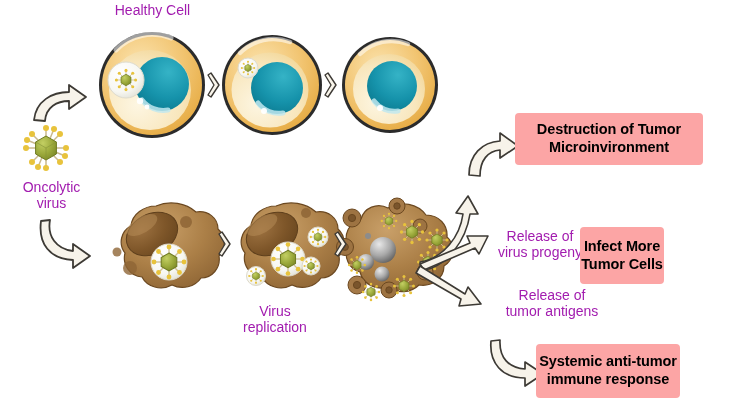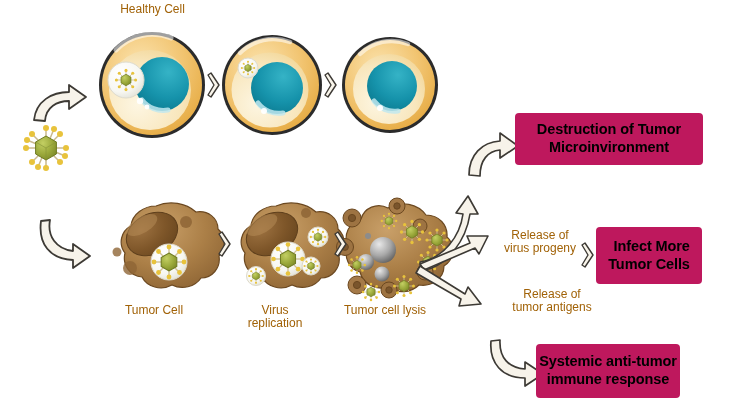--- a/index.html
+++ b/index.html
@@ -4,26 +4,26 @@
 <style>
   html,body{margin:0;padding:0;background:#ffffff;}
   body{
     width:729px;height:405px;position:relative;overflow:hidden;
     font-family:"Liberation Sans", sans-serif;
     color:#231f20;
   }
   .stage{position:absolute;left:0;top:0;width:729px;height:405px;}
 
   
-  .lbl{position:absolute;font-size:12px;line-height:1.12;color:#a16207;text-align:center;white-space:pre;}
+  .lbl{position:absolute;font-size:14px;line-height:1.12;color:#a21caf;text-align:center;white-space:pre;}
   .lbl.w{white-space:pre-line;}
 
   
   .box{
-    position:absolute;background:#be185d;border-radius:4px;
+    position:absolute;background:#fca5a5;border-radius:4px;
     display:flex;align-items:center;justify-content:center;
     font-weight:bold;font-size:14.5px;line-height:1.22;text-align:center;
     color:#000000;white-space:pre-line;letter-spacing:-0.1px;
   }
 
   
   .ov{position:absolute;left:0;top:0;width:729px;height:405px;pointer-events:none;}
 </style>
 </head>
 <body>
@@ -310,37 +310,37 @@
 
     <g>
       <path d="M500 340 C 499 358, 509 368, 525 369 L 525 362 L 543 374 L 525 386 L 525 378
                C 502 378, 489 363, 491 341 Z" fill="#f7f3ea" stroke="#3d3a35" stroke-width="1.7" stroke-linejoin="round"></path>
     </g>
   </svg>
 
   <div class="lbl" style="left:90px;top:3px;width:125px;">Healthy Cell</div>
 
 
-
-  <div class="lbl" style="left:93px;top:304px;width:122px;">Tumor Cell</div>
+  <div class="lbl w" style="left:0px;top:180px;width:103px;">Oncolytic
+virus</div>
+
 
   <div class="lbl w" style="left:220px;top:304px;width:110px;">Virus
 replication</div>
 
-  <div class="lbl" style="left:320px;top:304px;width:130px;">Tumor cell lysis</div>
 
 
   <div class="lbl w" style="left:484px;top:229px;width:112px;text-align:center;">Release of
 virus progeny</div>
 
   <div class="lbl w" style="left:487px;top:288px;width:130px;text-align:center;">Release of
 tumor antigens</div>
 
   <div class="box" style="left:515px;top:113px;width:188px;height:52px;">Destruction of Tumor
 Microinvironment</div>
 
-  <div class="box" style="left:596px;top:227px;width:106px;height:57px;text-align:right;">Infect More
+  <div class="box" style="left:580px;top:227px;width:84px;height:57px;">Infect More
 Tumor Cells</div>
 
   <div class="box" style="left:536px;top:344px;width:144px;height:54px;">Systemic anti-tumor
 immune response</div>
 
 </div>
 
 </body></html>

